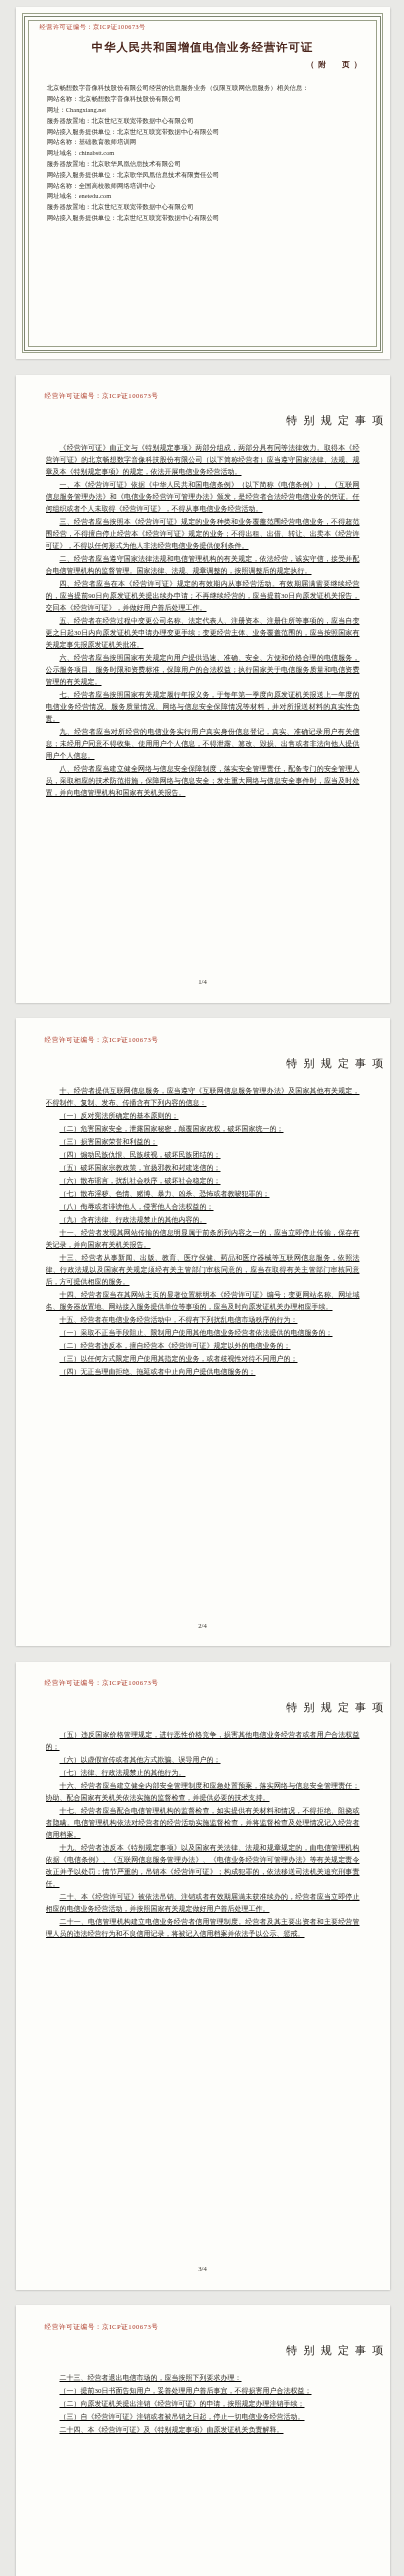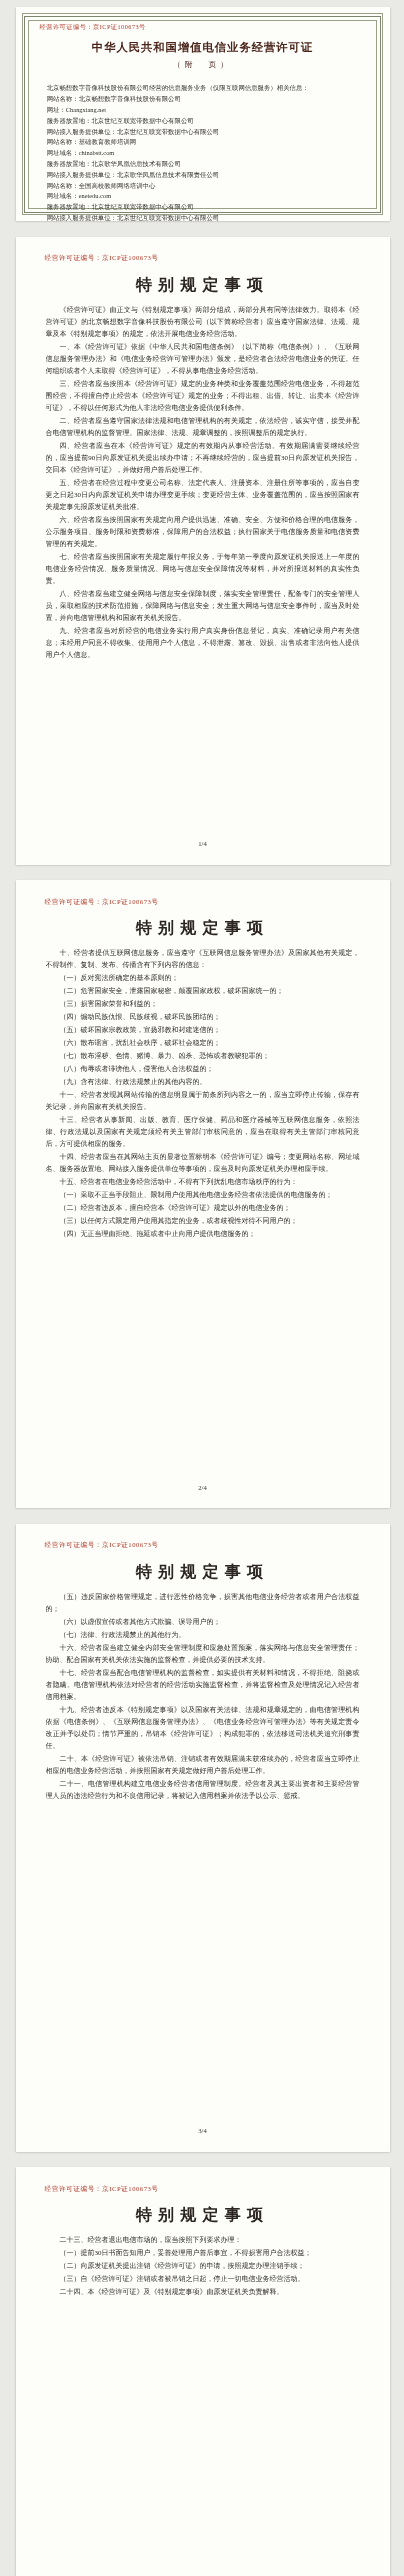--- a/index.html
+++ b/index.html
@@ -16,48 +16,48 @@
     box-sizing: border-box;
   }
   .page {
     width: 374px;
     margin: 0 auto 15.5px;
     background: #fdfdfa;
     box-shadow: 0 0.5px 2.1px rgba(0,0,0,.28);
     position: relative;
     box-sizing: border-box;
   }
-  .page.cover { height: 214px; }
+  .page.cover { height: 352px; }
   .page.sp { height: 628px; }
 
   
   .cover-frame { position: absolute; inset: 6.2px; border: 0.5px solid #9aa189; }
   .cover-frame::before { content: ""; position: absolute; inset: 1.5px; border: 1.5px solid #7d8570; }
   .cover-frame::after  { content: ""; position: absolute; inset: 5.2px; border: 0.5px solid #9aa189; }
   .cover-content { position: absolute; inset: 15.5px 24px; }
   .lic-no { color: #ae3a28; font-size: 6.2px; letter-spacing: 0.5px; }
   .cover-title {
     text-align: center; font-size: 11.3px; font-weight: bold;
     color: #4a241a; margin: 8.2px 0 0; letter-spacing: 1px;
   }
   .cover-subtitle {
-    text-align: center; font-size: 7.7px; font-weight: normal;
+    text-align: right; font-size: 7.7px; font-weight: bold;
     color: #4a241a; margin-top: 5.2px; letter-spacing: 4.1px;
   }
   .cover-lines { margin: 13.4px 7.2px 0; }
   .cover-line { font-size: 6.4px; line-height: 10.8px; color: #33302a; margin: 0; }
 
   
   .sp-header { position: absolute; top: 17.5px; left: 29px; color: #ae3a28; font-size: 6.7px; letter-spacing: 0.5px; }
   .sp-title {
     position: absolute; top: 38px; left: 0; right: 0; margin: 0;
-    text-align: center; font-size: 16px; font-weight: bold;
+    text-align: right; font-size: 11px; font-weight: normal;
     letter-spacing: 6.2px; color: #2a2520;
   }
-  .sp-body { position: absolute; top: 67px; left: 30px; right: 30px; bottom: 36px; overflow: hidden; }
+  .sp-body { position: absolute; top: 67px; left: 30px; right: 30px; bottom: 36px; overflow: hidden; text-decoration: underline; }
   .para {
     font-size: 7px; line-height: 12px; color: #2e2b26;
     text-align: justify; text-indent: 2em; margin: 0 0 1px;
   }
   .sp-footer {
     position: absolute; bottom: 17.5px; left: 0; right: 0;
     text-align: center; font-size: 6.7px; color: #3a362f;
   }
 </style>
 </head>
@@ -98,22 +98,22 @@
     <h2 class="sp-title">特别规定事项</h2>
     <div class="sp-body">
         <p class="para">《经营许可证》由正文与《特别规定事项》两部分组成，两部分具有同等法律效力。取得本《经营许可证》的北京畅想数字音像科技股份有限公司（以下简称经营者）应当遵守国家法律、法规、规章及本《特别规定事项》的规定，依法开展电信业务经营活动。</p>
         <p class="para">一、本《经营许可证》依据《中华人民共和国电信条例》（以下简称《电信条例》）、《互联网信息服务管理办法》和《电信业务经营许可管理办法》颁发，是经营者合法经营电信业务的凭证。任何组织或者个人未取得《经营许可证》，不得从事电信业务经营活动。</p>
         <p class="para">三、经营者应当按照本《经营许可证》规定的业务种类和业务覆盖范围经营电信业务，不得超范围经营，不得擅自停止经营本《经营许可证》规定的业务；不得出租、出借、转让、出卖本《经营许可证》，不得以任何形式为他人非法经营电信业务提供便利条件。</p>
         <p class="para">二、经营者应当遵守国家法律法规和电信管理机构的有关规定，依法经营，诚实守信，接受并配合电信管理机构的监督管理。国家法律、法规、规章调整的，按照调整后的规定执行。</p>
         <p class="para">四、经营者应当在本《经营许可证》规定的有效期内从事经营活动。有效期届满需要继续经营的，应当提前90日向原发证机关提出续办申请；不再继续经营的，应当提前30日向原发证机关报告，交回本《经营许可证》，并做好用户善后处理工作。</p>
         <p class="para">五、经营者在经营过程中变更公司名称、法定代表人、注册资本、注册住所等事项的，应当自变更之日起30日内向原发证机关申请办理变更手续；变更经营主体、业务覆盖范围的，应当按照国家有关规定事先报原发证机关批准。</p>
         <p class="para">六、经营者应当按照国家有关规定向用户提供迅速、准确、安全、方便和价格合理的电信服务，公示服务项目、服务时限和资费标准，保障用户的合法权益；执行国家关于电信服务质量和电信资费管理的有关规定。</p>
         <p class="para">七、经营者应当按照国家有关规定履行年报义务，于每年第一季度向原发证机关报送上一年度的电信业务经营情况、服务质量情况、网络与信息安全保障情况等材料，并对所报送材料的真实性负责。</p>
+        <p class="para">九、经营者应当对所经营的电信业务实行用户真实身份信息登记，真实、准确记录用户有关信息；未经用户同意不得收集、使用用户个人信息，不得泄露、篡改、毁损、出售或者非法向他人提供用户个人信息。</p>
         <p class="para">八、经营者应当建立健全网络与信息安全保障制度，落实安全管理责任，配备专门的安全管理人员，采取相应的技术防范措施，保障网络与信息安全；发生重大网络与信息安全事件时，应当及时处置，并向电信管理机构和国家有关机关报告。</p>
-        <p class="para">九、经营者应当对所经营的电信业务实行用户真实身份信息登记，真实、准确记录用户有关信息；未经用户同意不得收集、使用用户个人信息，不得泄露、篡改、毁损、出售或者非法向他人提供用户个人信息。</p>
       </div>
     <div class="sp-footer">1/4</div>
   </section>
 
   <section class="page sp">
     <div class="sp-header">
       <span>经营许可证编号：</span><span>京ICP证100673号</span>
     </div>
     <h2 class="sp-title">特别规定事项</h2>
     <div class="sp-body">

